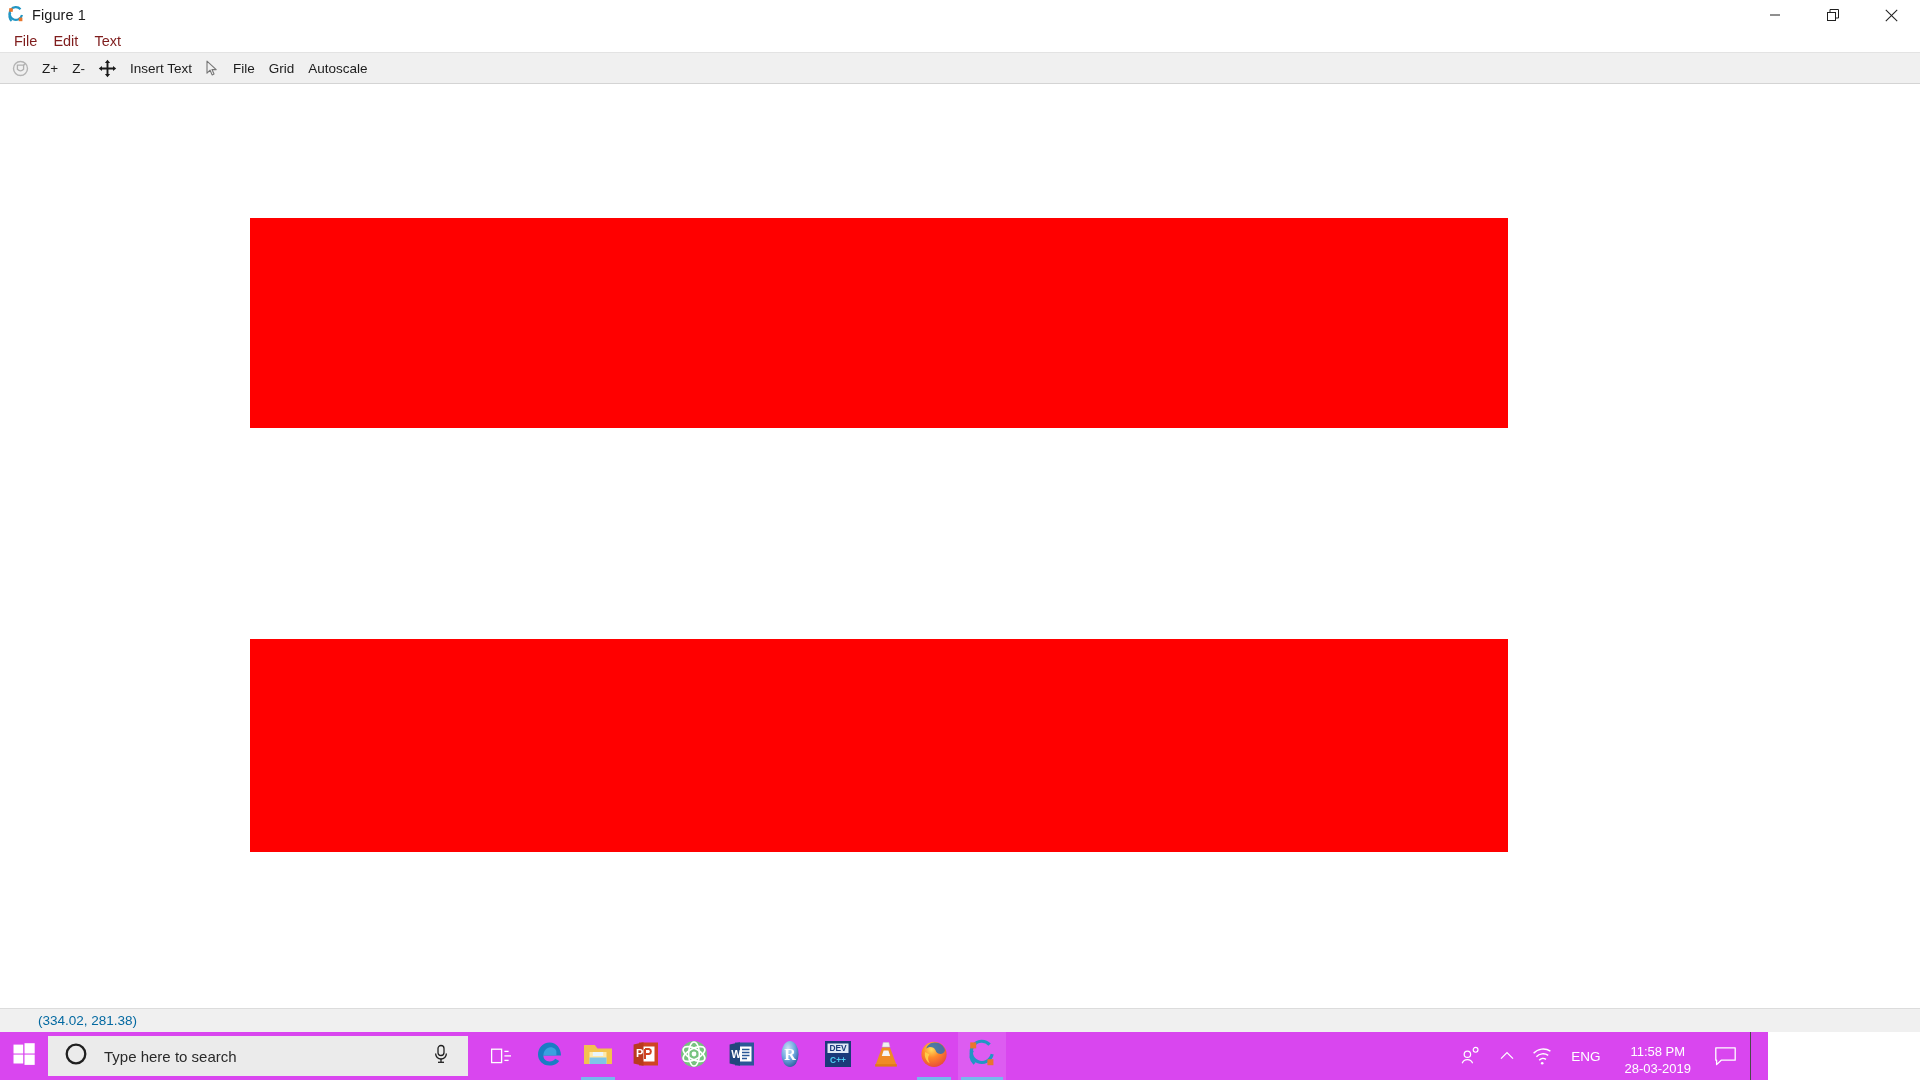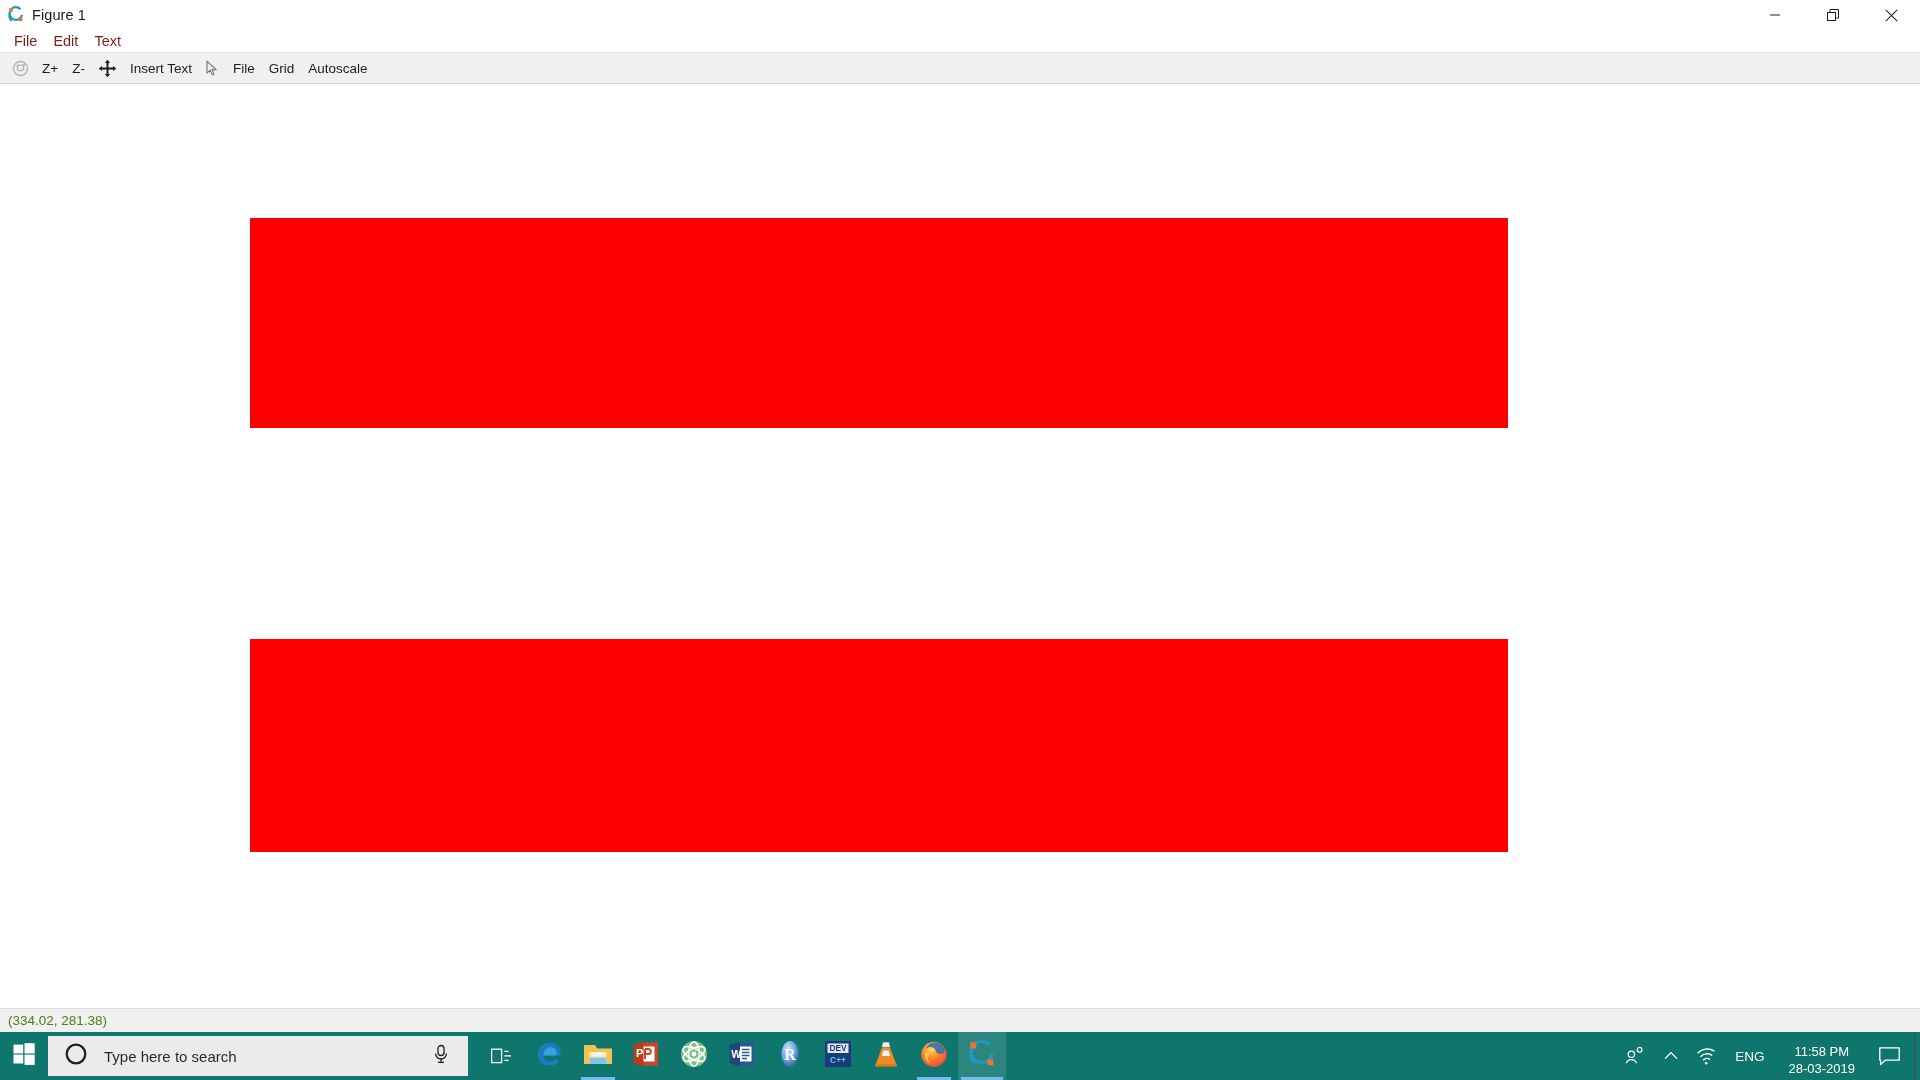--- a/index.html
+++ b/index.html
@@ -84,27 +84,27 @@
   .plot-rect { position: absolute; }
 
   
   #status-bar {
     height: 24px; min-height: 24px;
     background: #f0f0f0;
     display: flex; align-items: center;
     padding-left: 8px;
     border-top: 1px solid #dcdcdc;
   }
-  #status-coords { font-size: 13.5px; color: #4d7c0f; }
+  #status-coords { font-size: 13.5px; color: #0369a1; margin-left: 30px; }
 
   
   #taskbar {
     position: absolute; left: 0; top: 1032px;
-    width: 1920px; height: 48px;
-    background: #0f766e;
+    width: 1768px; height: 48px;
+    background: #d946ef;
     display: flex; align-items: center;
   }
   #start-button {
     width: 48px; height: 48px; flex: none;
     display: flex; align-items: center; justify-content: center;
     cursor: default;
   }
   #search-box {
     width: 420px; height: 40px; flex: none;
     background: #ebebeb;
@@ -132,21 +132,21 @@
     position: relative; cursor: default;
   }
   .task-item.active { background: rgba(255,255,255,0.12); }
   .task-underline {
     position: absolute; bottom: 0; left: 7px; right: 7px;
     height: 3px; background: #76b9ed;
   }
   .task-underline.wide { left: 3px; right: 3px; }
 
   #tray-spacer { flex: 1 1 auto; height: 48px; }
-  #system-tray { display: flex; align-items: center; height: 48px; padding-right: 0px; }
+  #system-tray { display: flex; align-items: center; height: 48px; padding-right: 12px; }
   .tray-item {
     height: 48px; display: flex; align-items: center; justify-content: center;
     padding: 0 9px; cursor: default;
   }
   #tray-lang { font-size: 13.5px; color: #ffffff; padding: 0 10px; }
   #tray-clock {
     display: flex; flex-direction: column; align-items: center; justify-content: center;
     height: 48px; padding: 0 14px; line-height: 1.25; cursor: default; margin-top: 9px;
   }
   #tray-clock span { font-size: 13px; color: #ffffff; white-space: nowrap; }

